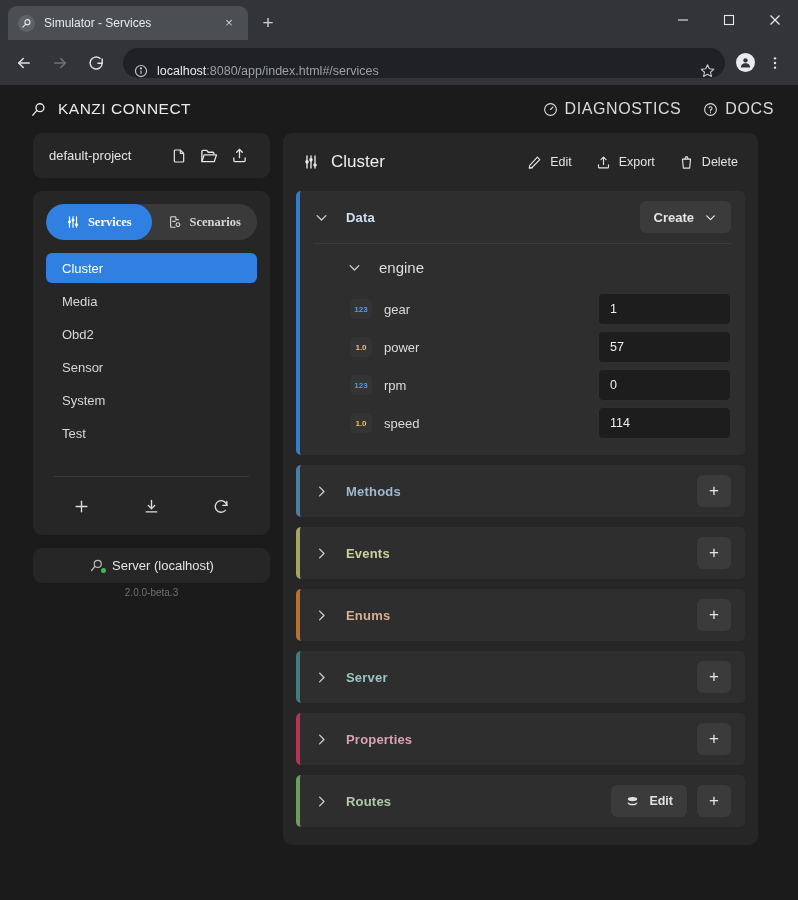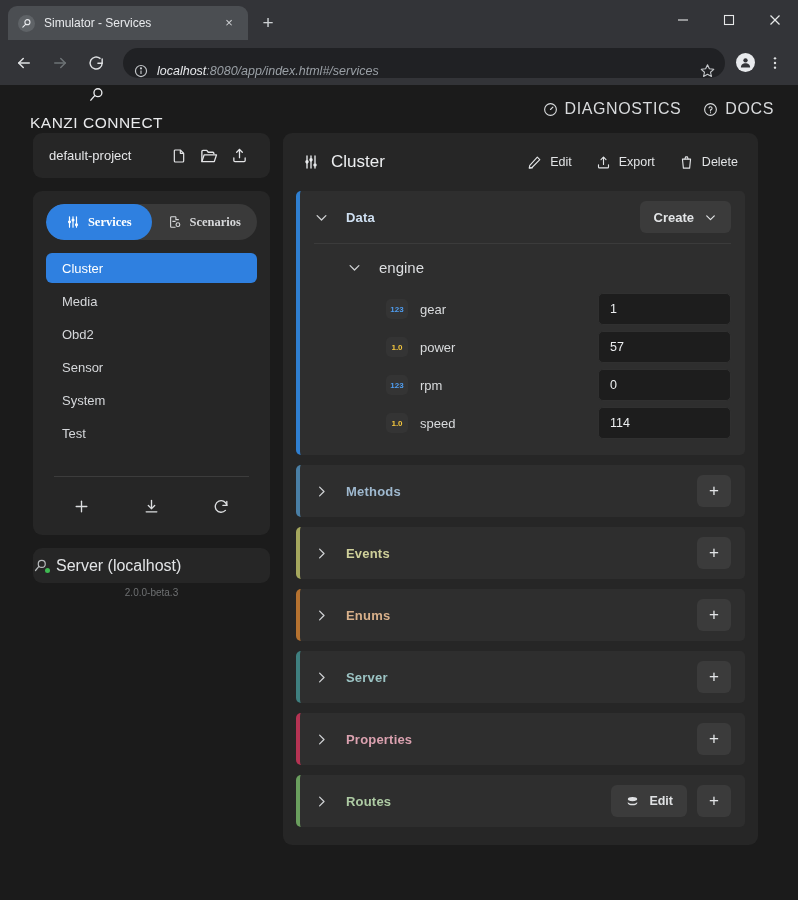--- a/index.html
+++ b/index.html
@@ -73,21 +73,20 @@
   .nav-btn.disabled { color: #6e7376; }
   .omnibox {
     flex: 1 1 auto;
     height: 30px;
     background: #202124;
     border-radius: 15px;
     display: flex; align-items: center;
     padding: 16px 10px 0 11px;
     margin-left: 6px;
     gap: 9px;
-    font-style: italic;
   }
   .omnibox-text {
     flex: 1 1 auto;
     font-size: 12.5px; color: #9aa0a6;
     white-space: nowrap; overflow: hidden;
   }
   .omnibox-text b { color: #e8eaed; font-weight: normal; }
   .omni-icon { flex: 0 0 auto; color: #c3c6c9; display: flex; }
   .tb-right { display: flex; align-items: center; gap: 2px; margin-left: 4px; }
   .tb-btn { width: 28px; height: 28px; display: flex; align-items: center; justify-content: center; color: #dfe1e3; }
@@ -103,21 +102,21 @@
     padding: 0;
     position: relative;
   }
   .app-header {
     height: 48px;
     display: flex; align-items: center;
     padding: 0 24px 0 30px;
   }
   .brand {
     display: flex; align-items: center; gap: 11px;
-    color: #e9eaec; font-size: 15.5px; letter-spacing: .5px; flex-direction: column;
+    color: #e9eaec; font-size: 15.5px; letter-spacing: .5px;
   }
   .header-right { margin-left: auto; display: flex; align-items: center; gap: 22px; }
   .header-link {
     display: flex; align-items: center; gap: 7px;
     color: #d9dbdd; font-size: 16px; letter-spacing: .6px;
   }
 
   .body-wrap { display: flex; padding: 0 40px 0 33px; gap: 13px; align-items: flex-start; }
 
   
@@ -155,22 +154,22 @@
   }
   .svc-item.active { background: #2f80e0; color: #fff; }
   .svc-divider { height: 1px; background: #3c3c3c; margin: 28px 8px 0; }
   .svc-actions {
     display: flex; justify-content: space-around; align-items: center;
     height: 58px;
   }
   .svc-action { width: 30px; height: 30px; display: flex; align-items: center; justify-content: center; color: #dcdee0; }
   .server-bar {
     margin-top: 13px; height: 35px;
-    display: flex; align-items: center; justify-content: flex-start; gap: 8px;
-    color: #e2e4e6; font-size: 16px;
+    display: flex; align-items: center; justify-content: center; gap: 8px;
+    color: #e2e4e6; font-size: 13px;
   }
   .server-dot-wrap { position: relative; display: flex; }
   .server-dot {
     position: absolute; right: -2px; bottom: 0;
     width: 5px; height: 5px; border-radius: 50%; background: #3fba52;
   }
   .version { text-align: center; color: #6e7072; font-size: 10px; margin-top: 4px; }
 
   
   .main { flex: 1 1 auto; background: #262626; border-radius: 9px; padding: 0 0 13px; min-height: 712px; }
@@ -211,21 +210,21 @@
     padding: 0 14px; color: #e3e5e7; font-size: 13px; font-weight: bold;
   }
   .section-body { padding: 0 0 13px; }
   .sec-sep { height: 1px; background: #3b3b3b; margin: 0 14px 0 14px; }
   .group-head {
     display: flex; align-items: center; gap: 16px;
     height: 46px; padding-left: 45px; color: #dcdee0; font-size: 15px;
   }
   .field-row {
     display: flex; align-items: center;
-    height: 38px; padding-left: 86px; padding-right: 14px;
+    height: 38px; padding-left: 50px; padding-right: 14px;
     gap: 12px;
   }
   .type-badge {
     width: 22px; height: 20px; border-radius: 5px; background: #343434;
     display: flex; align-items: center; justify-content: center;
     font-size: 8px; font-weight: bold; flex: 0 0 22px;
   }
   .type-badge.int { color: #4f9df0; }
   .type-badge.float { color: #f2c53d; }
   .field-name { color: #d9dbdd; font-size: 13px; flex: 1 1 auto; }

